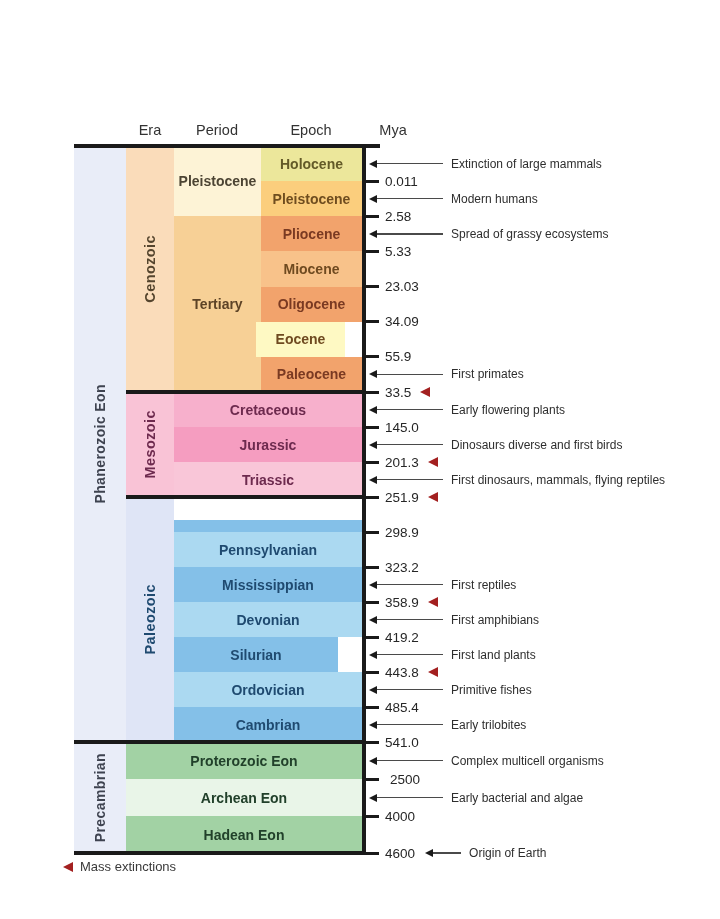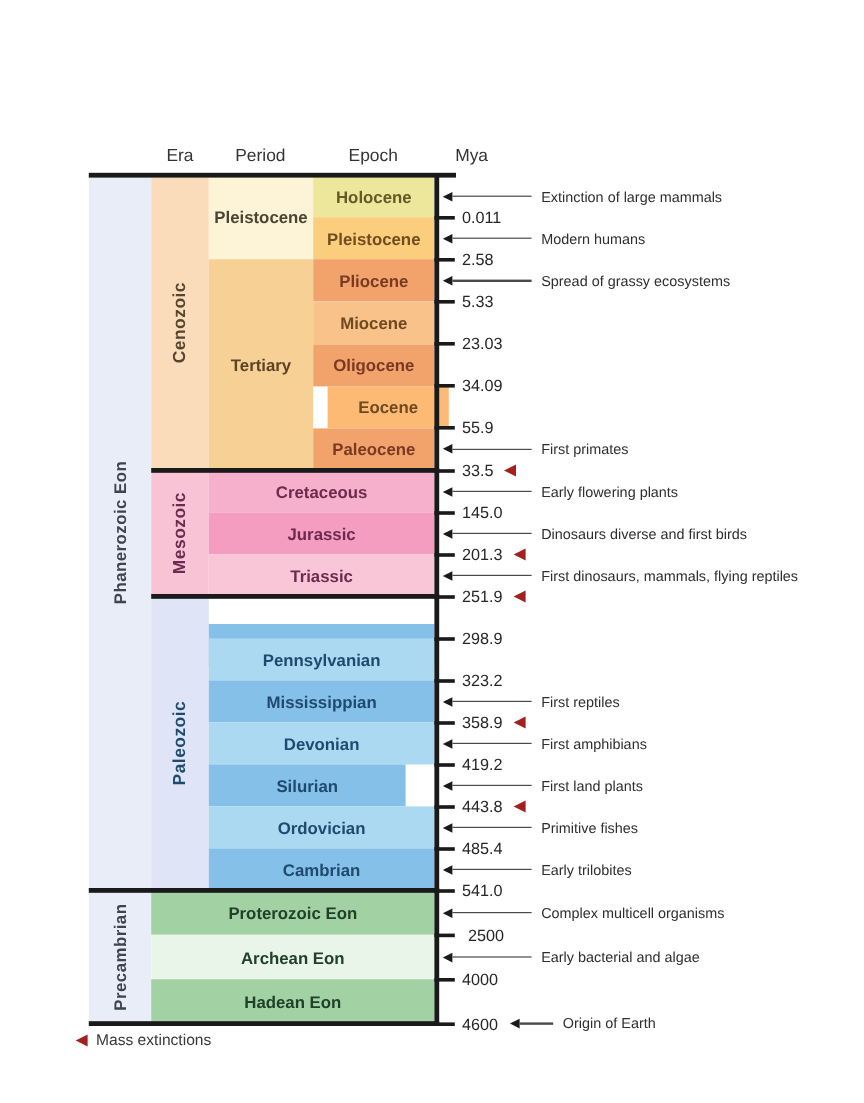--- a/index.html
+++ b/index.html
@@ -53,21 +53,21 @@
       <div class="vband" style="left: 126px; width: 48px; top: 497px; height: 245px; background: rgb(223, 229, 246);">
         <div class="vlabel" style="color: rgb(31, 74, 112);">Paleozoic</div>
       </div>
       <div class="band" style="left: 174px; width: 87px; top: 146px; height: 70.2857px; background: rgb(253, 243, 214); color: rgb(76, 68, 51);">Pleistocene</div>
       <div class="band" style="left: 174px; width: 87px; top: 216.286px; height: 175.714px; background: rgb(247, 208, 150); color: rgb(93, 67, 38);">Tertiary</div>
       <div class="band" style="left: 261px; width: 101px; top: 146px; height: 35.1429px; background: rgb(236, 231, 155); color: rgb(99, 90, 40);">Holocene</div>
       <div class="band" style="left: 261px; width: 101px; top: 181.143px; height: 35.1429px; background: rgb(251, 206, 125); color: rgb(111, 77, 31);">Pleistocene</div>
       <div class="band" style="left: 261px; width: 101px; top: 216.286px; height: 35.1429px; background: rgb(242, 163, 108); color: rgb(122, 58, 34);">Pliocene</div>
       <div class="band" style="left: 261px; width: 101px; top: 251.429px; height: 35.1429px; background: rgb(248, 194, 138); color: rgb(111, 74, 32);">Miocene</div>
       <div class="band" style="left: 261px; width: 101px; top: 286.571px; height: 35.1429px; background: rgb(242, 163, 108); color: rgb(122, 58, 34);">Oligocene</div>
-      <div class="band" style="left: 273px; width: 101px; top: 321.714px; height: 35.1429px; background: #fdba74; color: rgb(111, 74, 32);">Eocene</div>
+      <div class="band" style="left: 256px; width: 89px; top: 321.714px; height: 35.1429px; background: #fef9c3; color: rgb(111, 74, 32);">Eocene</div>
       <div class="band" style="left: 261px; width: 101px; top: 356.857px; height: 35.1429px; background: rgb(242, 163, 108); color: rgb(122, 58, 34);">Paleocene</div>
       <div class="band" style="left: 174px; width: 188px; top: 392px; height: 35px; background: rgb(247, 176, 204); color: rgb(109, 42, 78);">Cretaceous</div>
       <div class="band" style="left: 174px; width: 188px; top: 427px; height: 35px; background: rgb(245, 157, 192); color: rgb(109, 42, 78);">Jurassic</div>
       <div class="band" style="left: 174px; width: 188px; top: 462px; height: 35px; background: rgb(249, 198, 216); color: rgb(109, 42, 78);">Triassic</div>
       <div class="band" style="left: 174px; width: 188px; top: 520px; height: 35px; background: rgb(132, 192, 232); color: rgb(31, 74, 112);">Permian</div>
       <div class="band" style="left: 174px; width: 188px; top: 532px; height: 35px; background: rgb(171, 217, 241); color: rgb(31, 74, 112);">Pennsylvanian</div>
       <div class="band" style="left: 174px; width: 188px; top: 567px; height: 35px; background: rgb(132, 192, 232); color: rgb(31, 74, 112);">Mississippian</div>
       <div class="band" style="left: 174px; width: 188px; top: 602px; height: 35px; background: rgb(171, 217, 241); color: rgb(31, 74, 112);">Devonian</div>
       <div class="band" style="left: 174px; width: 164px; top: 637px; height: 35px; background: rgb(132, 192, 232); color: rgb(31, 74, 112);">Silurian</div>
       <div class="band" style="left: 174px; width: 188px; top: 672px; height: 35px; background: rgb(171, 217, 241); color: rgb(31, 74, 112);">Ordovician</div>

